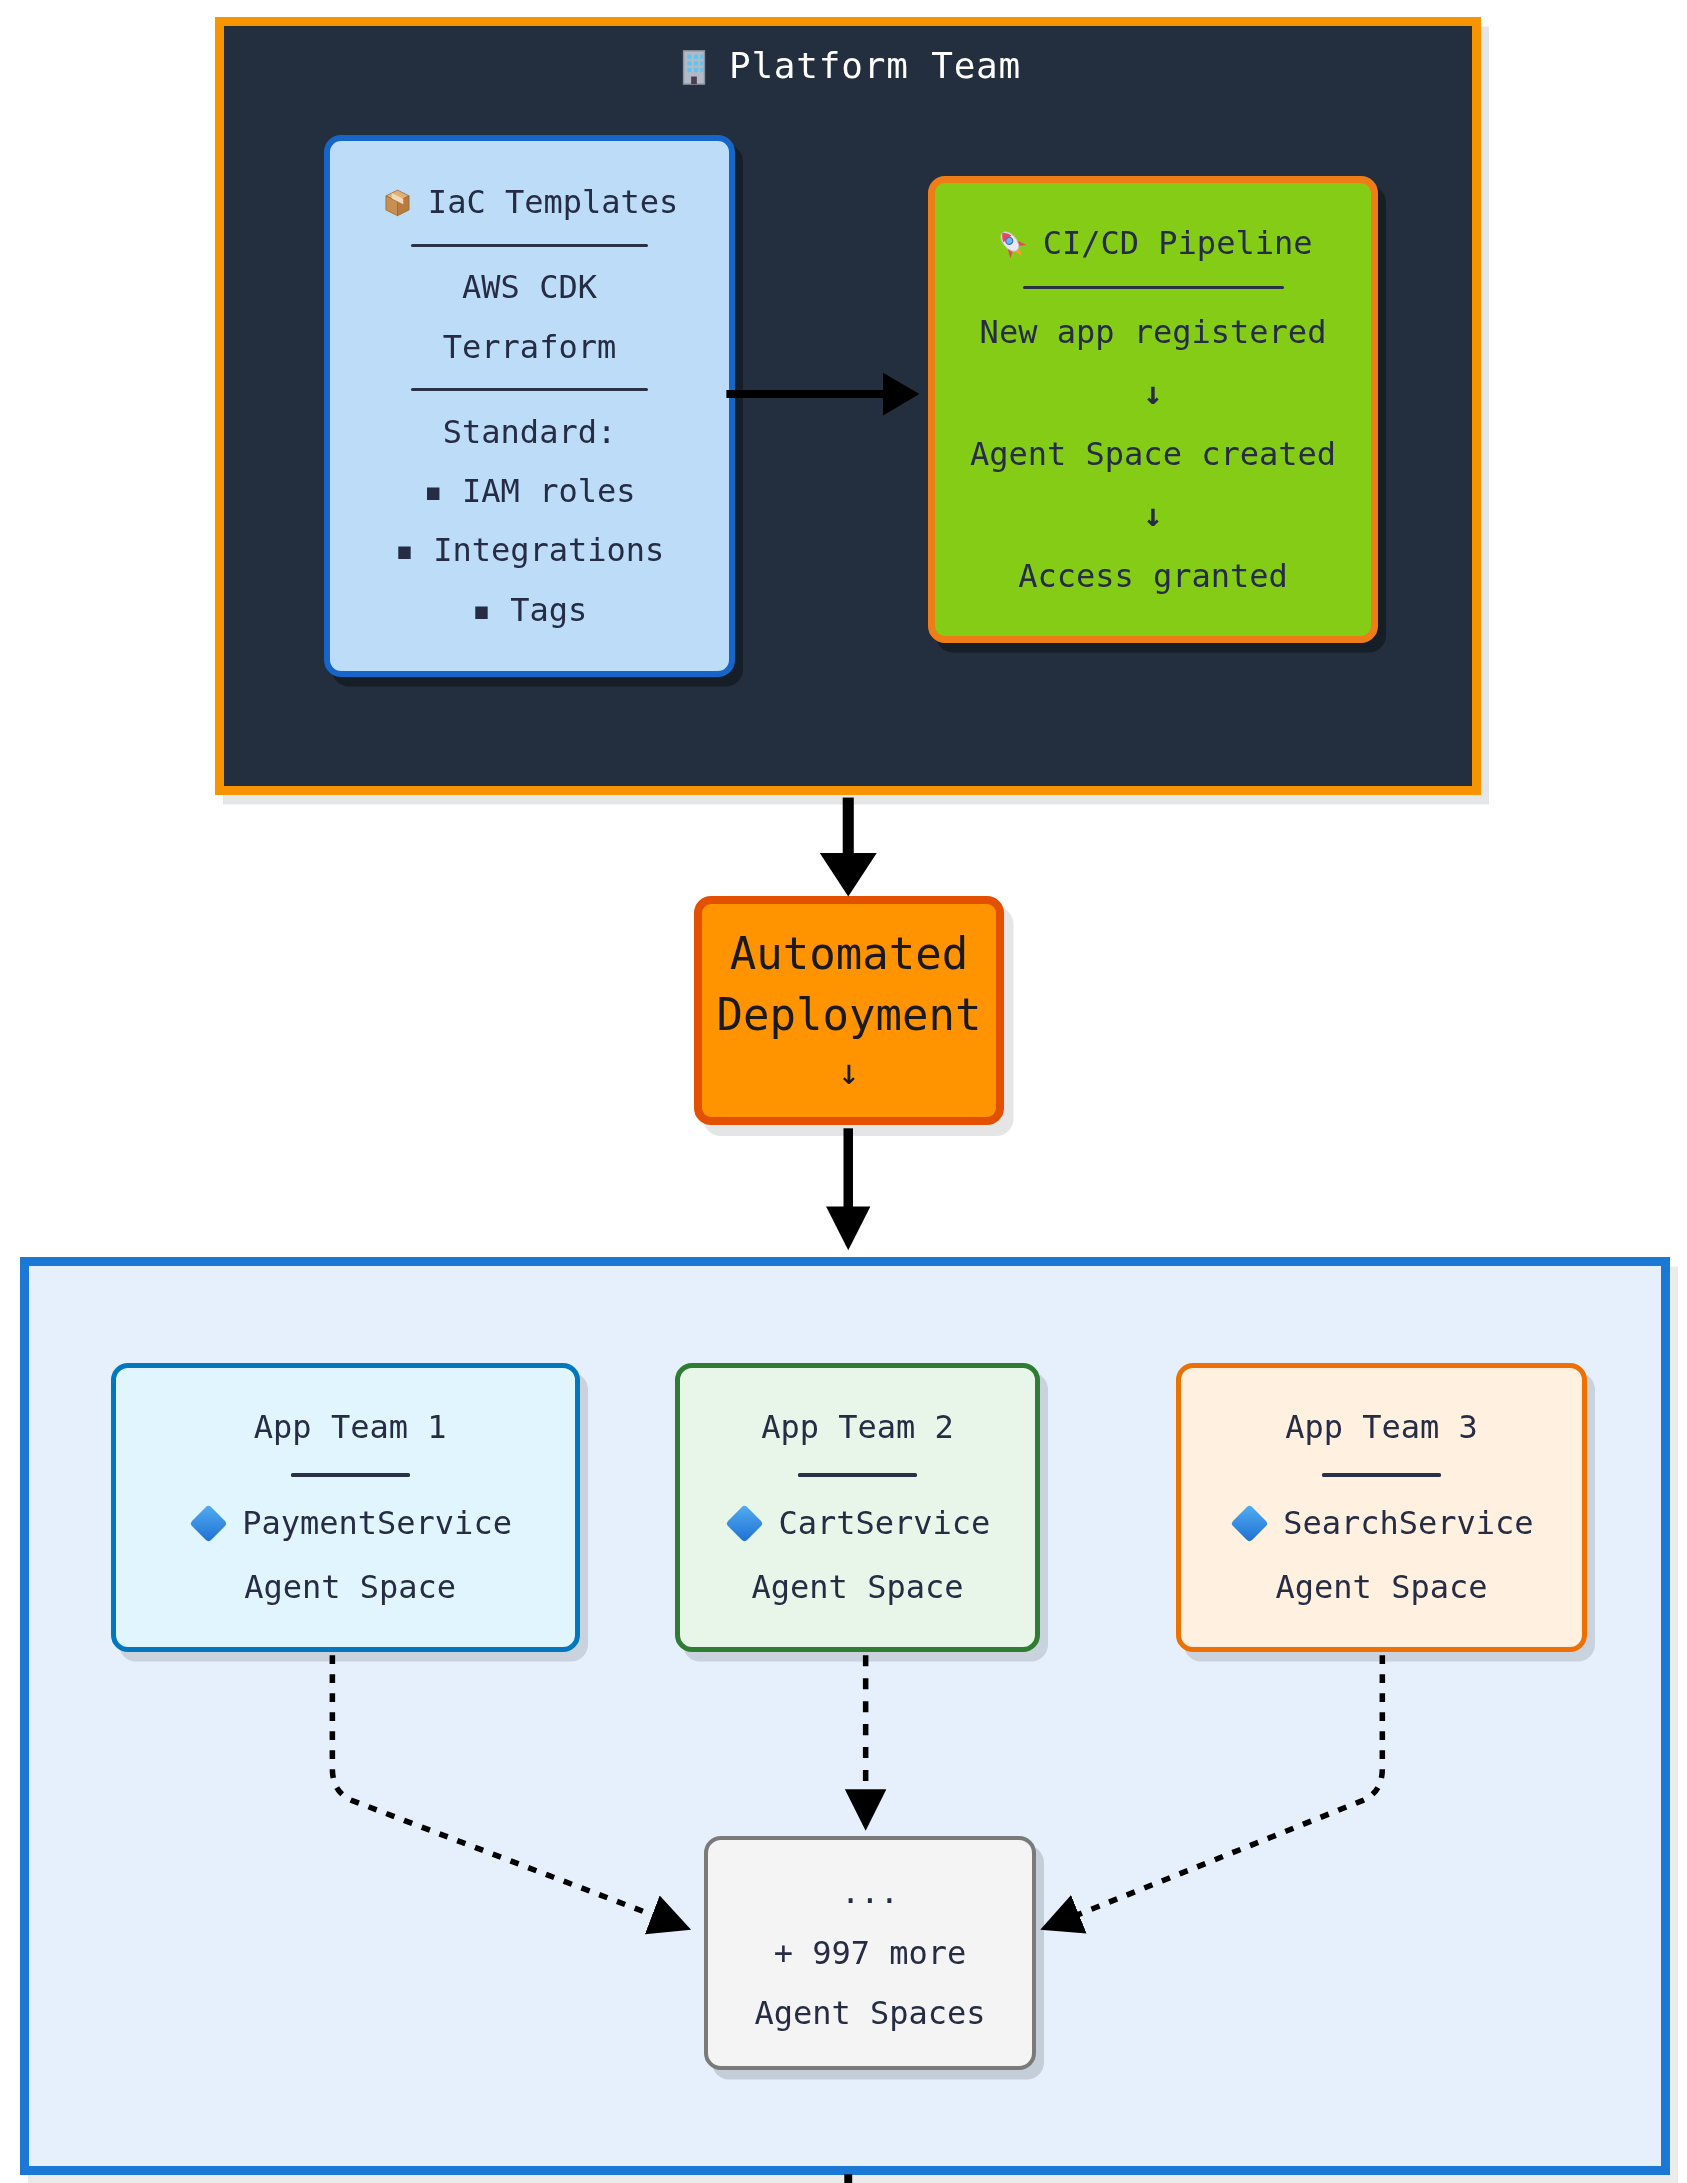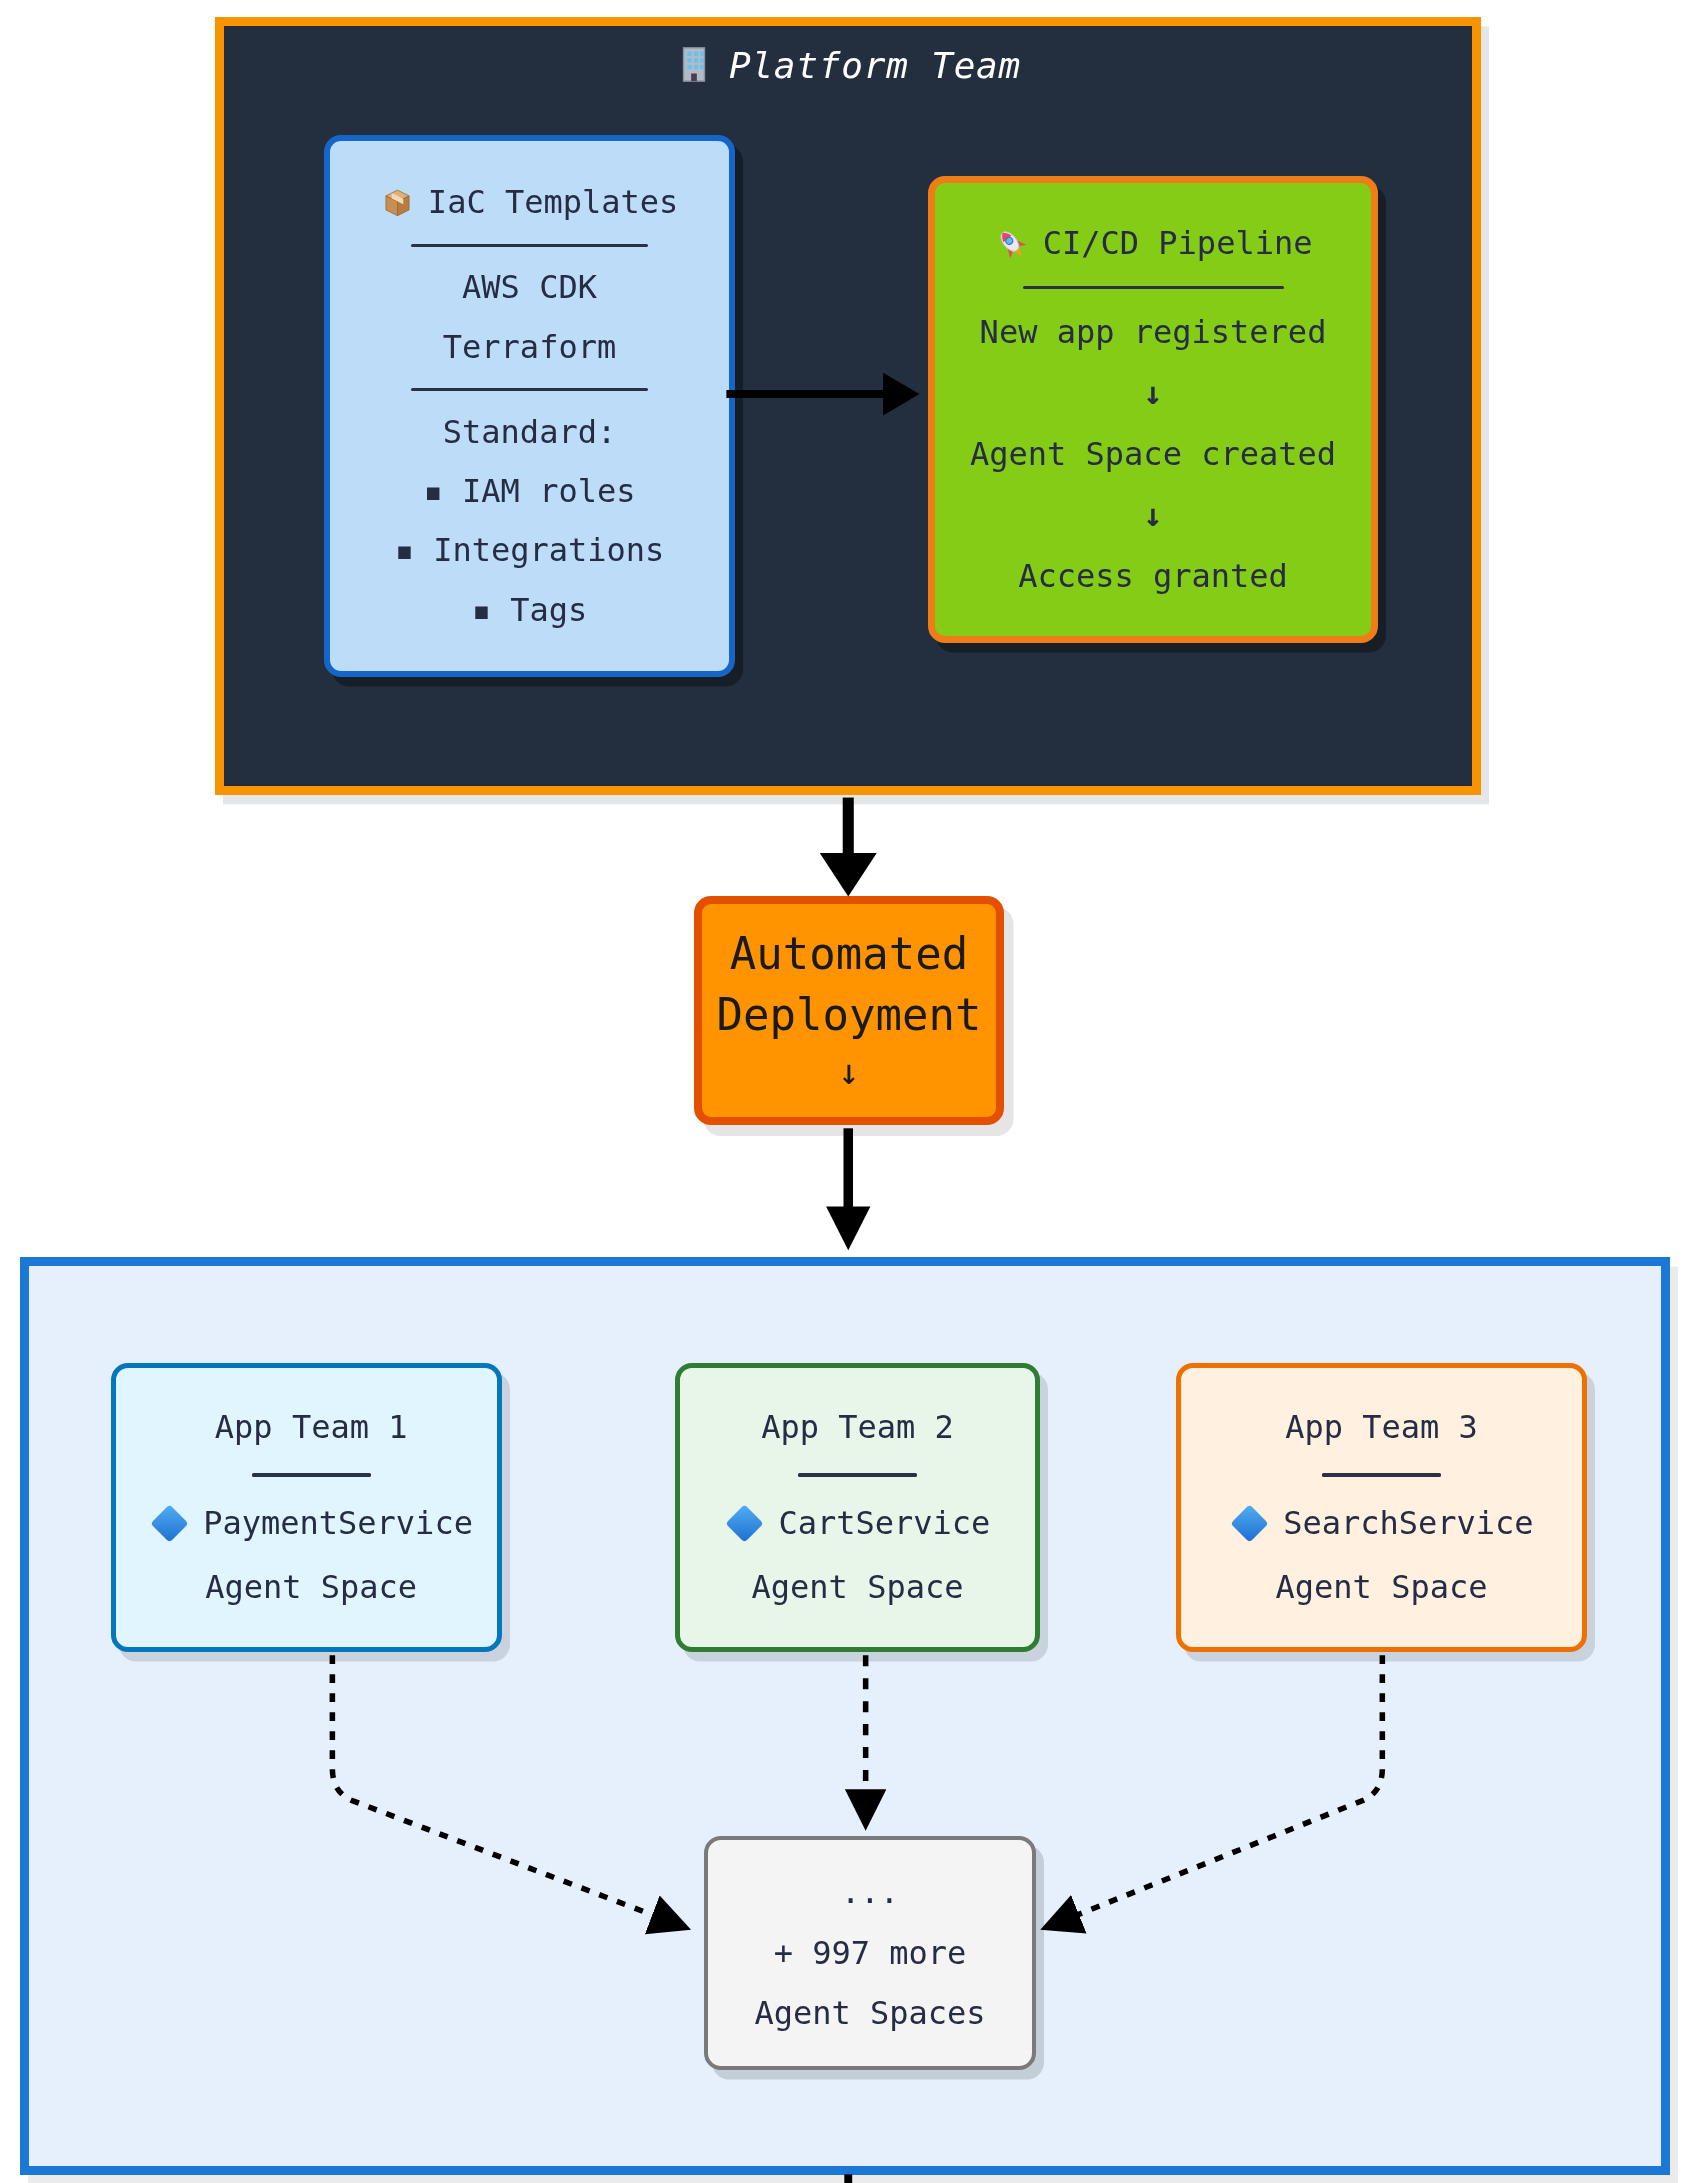--- a/index.html
+++ b/index.html
@@ -11,22 +11,22 @@
   .abs{position:absolute;box-sizing:border-box;}
 
   
   .platform{
     left:215px;top:17.4px;width:1266px;height:778px;
     background:#232f3e;border:9.5px solid #f79400;
     box-shadow:8px 9.5px 0 rgba(35,47,62,0.12);
   }
   .platform-title{
     position:absolute;left:0;top:19px;width:100%;
-    display:flex;align-items:flex-start;justify-content:center;gap:16px;
-    color:#ffffff;font-size:36px;font-weight:500;letter-spacing:0.8px;font-style:italic;
+    display:flex;align-items:flex-end;justify-content:center;gap:16px;
+    color:#ffffff;font-size:36px;font-weight:500;letter-spacing:0.8px;
   }
 
   
   .node{
     position:absolute;box-sizing:border-box;
     display:flex;flex-direction:column;align-items:center;
     justify-content:space-evenly;text-align:center;border-radius:17px;
   }
   .node .row{display:flex;align-items:center;justify-content:center;gap:14.2px;
     font-size:32px;line-height:1.15;white-space:nowrap;}
@@ -66,21 +66,21 @@
   }
   .teams-title{
     position:absolute;left:0;top:17.4px;width:100%;text-align:center;
     font-size:35px;font-weight:500;color:#252c44;
   }
   .team{
     top:97px;height:289px;padding:12.7px 4.7px;
     box-shadow:8px 9.5px 0 rgba(0,0,0,0.12);
   }
   .team .divider{width:119px;}
-  .team-1{left:82px;width:391px;background:#e1f5fe;border:5.5px solid #0277bd;padding-left:14px;}
+  .team-1{left:82px;width:469px;background:#e1f5fe;border:5.5px solid #0277bd;padding-left:14px;}
   .team-2{left:646px;width:365px;background:#e8f5e9;border:5.5px solid #2e7d32;}
   .team-3{left:1147px;width:411px;background:#fff0e0;border:5.5px solid #ee7000;}
 
   .more-box{
     left:675px;top:570px;width:332px;height:234px;
     background:#f4f4f4;border:4px solid #7a7a7a;
     box-shadow:8px 9.5px 0 rgba(0,0,0,0.14);
     padding:11px 4.7px;
   }
   .more-box .row{font-size:32px;}

